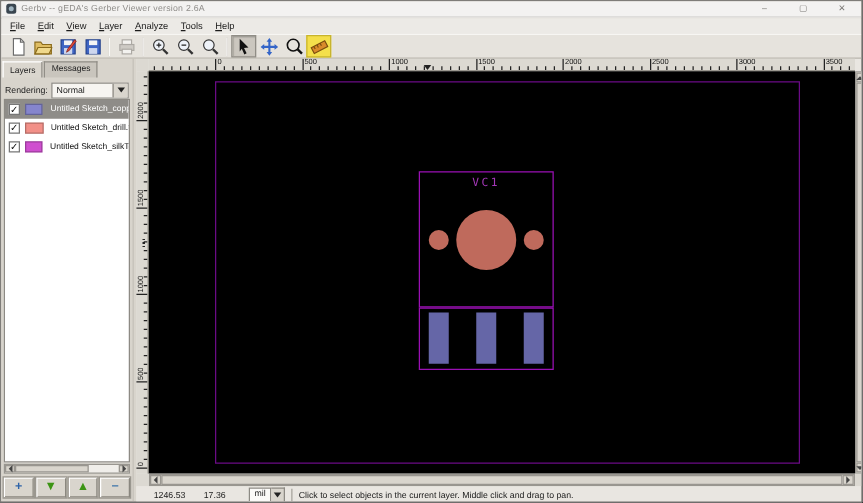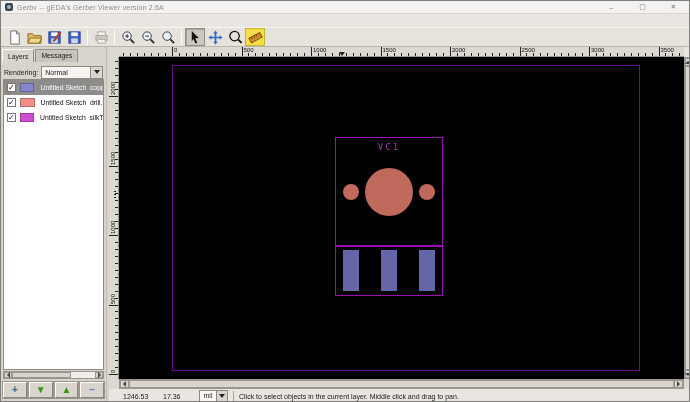--- a/index.html
+++ b/index.html
@@ -134,20 +134,29 @@
   <div class="titlebar">
     <div class="app-icon"></div>
     <span class="title-text">Gerbv -- gEDA's Gerber Viewer version 2.6A</span>
     <div class="win-controls">
       <div class="win-btn">–</div>
       <div class="win-btn">▢</div>
       <div class="win-btn">✕</div>
     </div>
   </div>
 
+  <div class="menubar" id="menubar">
+      <span class="menu-item"><u>F</u>ile</span>
+      <span class="menu-item"><u>E</u>dit</span>
+      <span class="menu-item"><u>V</u>iew</span>
+      <span class="menu-item"><u>L</u>ayer</span>
+      <span class="menu-item"><u>A</u>nalyze</span>
+      <span class="menu-item"><u>T</u>ools</span>
+      <span class="menu-item"><u>H</u>elp</span>
+    </div>
 
   <div class="toolbar">
     <div class="tbtn">
       <svg width="15" height="15" viewBox="0 0 16 16">
         <path d="M4 1h6l3 3v11H4z" fill="#fff" stroke="#6b6b6b"></path>
           <path d="M10 1v3h3" fill="none" stroke="#6b6b6b"></path>
       </svg>
     </div>
     <div class="tbtn">
       <svg width="15" height="15" viewBox="0 0 16 16">

